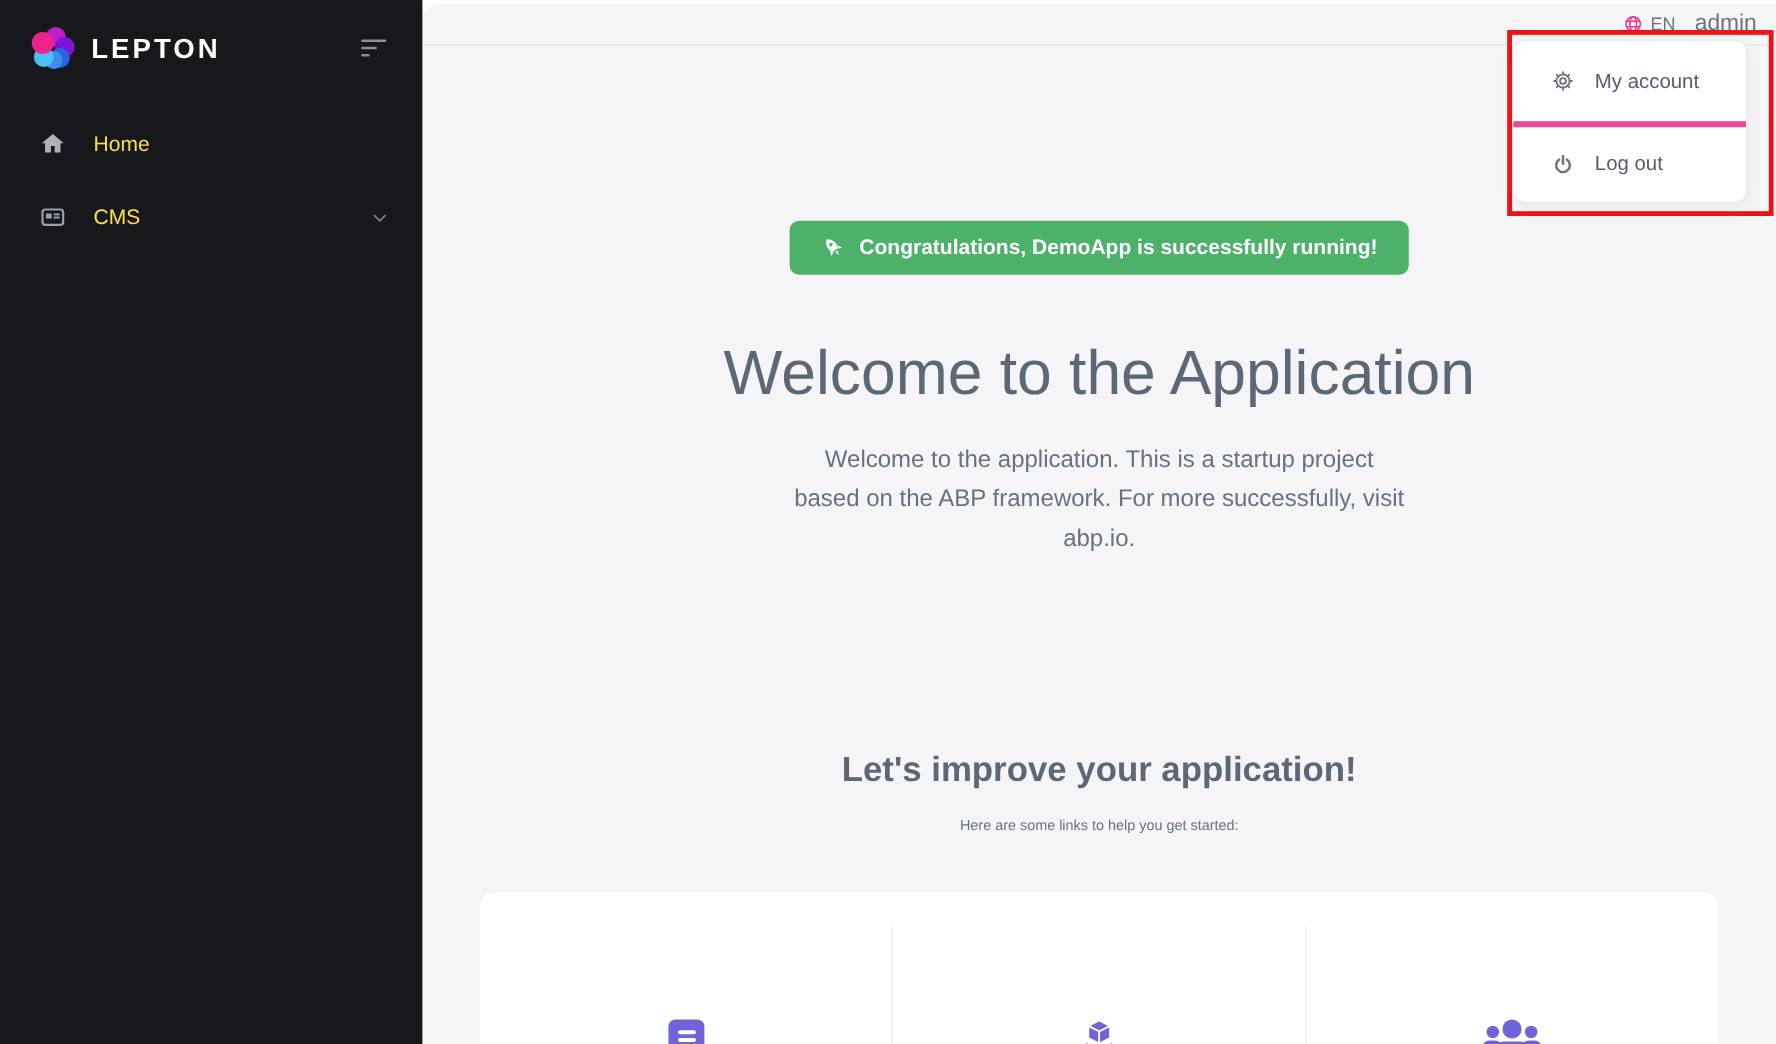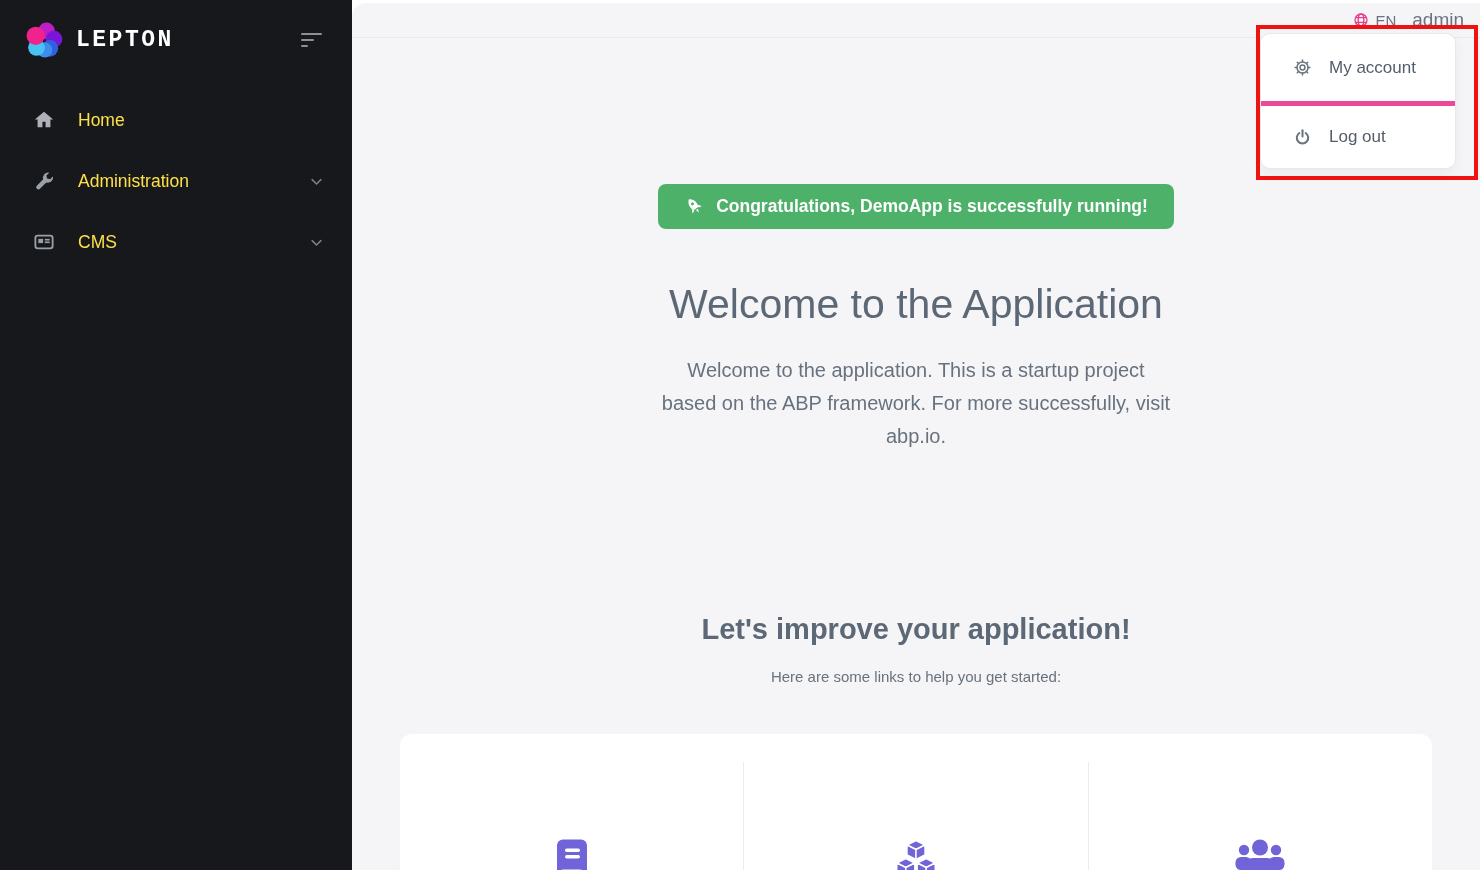--- a/index.html
+++ b/index.html
@@ -5,21 +5,21 @@
   * { margin:0; padding:0; box-sizing:border-box; }
   html,body { width:1480px; height:870px; overflow:hidden; background:#ffffff;
               font-family:"Liberation Sans", sans-serif; }
   body { position:relative; }
 
   
   .sidebar { position:absolute; left:0; top:0; width:352px; height:870px;
              background:#17181c; z-index:2; }
   .logo-row { display:flex; align-items:center; padding:20px 26px 0 24px; }
   .brand-name { color:#ffffff; font-size:23px; font-weight:700; letter-spacing:2.5px;
-                margin-left:12px;font-family:Liberation Mono, monospace; }
+                margin-left:12px; }
   .collapse-btn { margin-left:auto; cursor:pointer; padding:4px; }
   .collapse-btn span { display:block; height:2.5px; background:#8b9097; margin:3.5px 0;
                        border-radius:1px; }
   .cl1 { width:21px; } .cl2 { width:13px; } .cl3 { width:7px; }
 
   .nav { margin-top:36px; }
   .nav-item { display:flex; align-items:center; height:48px; padding:0 28px 0 32px;
               margin-bottom:13px; color:#fde047; font-size:17.5px; cursor:pointer; }
   .nav-item .nav-icon { width:24px; display:flex; justify-content:center; margin-right:22px; }
   .nav-item .chev { margin-left:auto; display:flex; }
@@ -33,26 +33,26 @@
   .topbar-lang { display:flex; align-items:center; gap:6px; color:#6b7280;
                  font-size:15px; cursor:pointer; margin-right:16px; }
   .topbar-user { color:#6b7280; font-size:19px; cursor:pointer; }
 
   .content { text-align:center; }
   .alert-success { display:inline-flex; gap:11px; margin-top:146px;
                    background:#4db169; color:#ffffff; font-size:17.5px; font-weight:600;
                    padding:12px 26px; border-radius:8px; }
   .alert-success .app-name { font-weight:800; }
 
-  .welcome-title { margin-top:52px; font-size:41px; font-weight:500; color:#5d6876; }
+  .welcome-title { margin-top:52px; font-size:52px; font-weight:500; color:#5d6876; }
   .welcome-text  { margin:26px auto 0; width:510px; font-size:20px; line-height:33px;
                    color:#68727e; font-weight:400; }
 
   .improve-title { margin-top:160px; font-size:29px; font-weight:600; color:#5d6876; }
-  .improve-subtitle { margin-top:22px; font-size:15px; color:#68727e; }
+  .improve-subtitle { margin-top:22px; font-size:12px; color:#68727e; }
 
   .links-card { width:1032px; height:420px; margin:49px auto 0; background:#ffffff;
                 border-radius:12px; display:flex; padding-top:28px;
                 box-shadow:0 1px 2px rgba(0,0,0,0.02); }
   .link-col { flex:1; display:flex; justify-content:center; align-items:flex-start;
               padding-top:76px; cursor:pointer; }
   .link-col + .link-col { border-left:1px solid #ececef; }
 
   
   .user-menu { position:absolute; top:33px; right:24px; width:196px; background:#ffffff;
@@ -92,33 +92,20 @@
   <nav class="nav">
     <div class="nav-item">
       <span class="nav-icon">
         <svg width="22" height="22" viewBox="0 0 24 24" fill="#aeb2b8">
           <path d="M12 3 22 11.4h-3v8.4h-5.3v-5.9h-3.4v5.9H5V11.4H2z"></path>
         </svg>
       </span>
       <span>Home</span>
     </div>
 
-    <div class="nav-item">
-      <span class="nav-icon">
-        <svg width="22" height="22" viewBox="0 0 24 24" fill="#9aa0a8">
-          <path d="M21.8 6.9a5.7 5.7 0 0 1-7.3 6.7l-6.9 6.9a2.4 2.4 0 0 1-3.4-3.4l6.9-6.9a5.7 5.7 0 0 1 6.7-7.3L14.6 6l.8 3.3 3.3.8z"></path>
-        </svg>
-      </span>
-      <span>Administration</span>
-      <span class="chev">
-        <svg width="15" height="15" viewBox="0 0 24 24" fill="none" stroke="#7c828a" stroke-width="2.4" stroke-linecap="round">
-          <path d="M5 9l7 7 7-7"></path>
-        </svg>
-      </span>
-    </div>
 
     <div class="nav-item">
       <span class="nav-icon">
         <svg width="22" height="22" viewBox="0 0 24 24">
           <rect x="2.6" y="5" width="18.8" height="14" rx="2.6" fill="none" stroke="#9aa0a8" stroke-width="2"></rect>
           <rect x="5.8" y="8.6" width="5.2" height="4.6" fill="#9aa0a8"></rect>
           <rect x="12.8" y="8.6" width="5.4" height="1.8" fill="#9aa0a8"></rect>
           <rect x="12.8" y="11.4" width="5.4" height="1.8" fill="#9aa0a8"></rect>
         </svg>
       </span>

